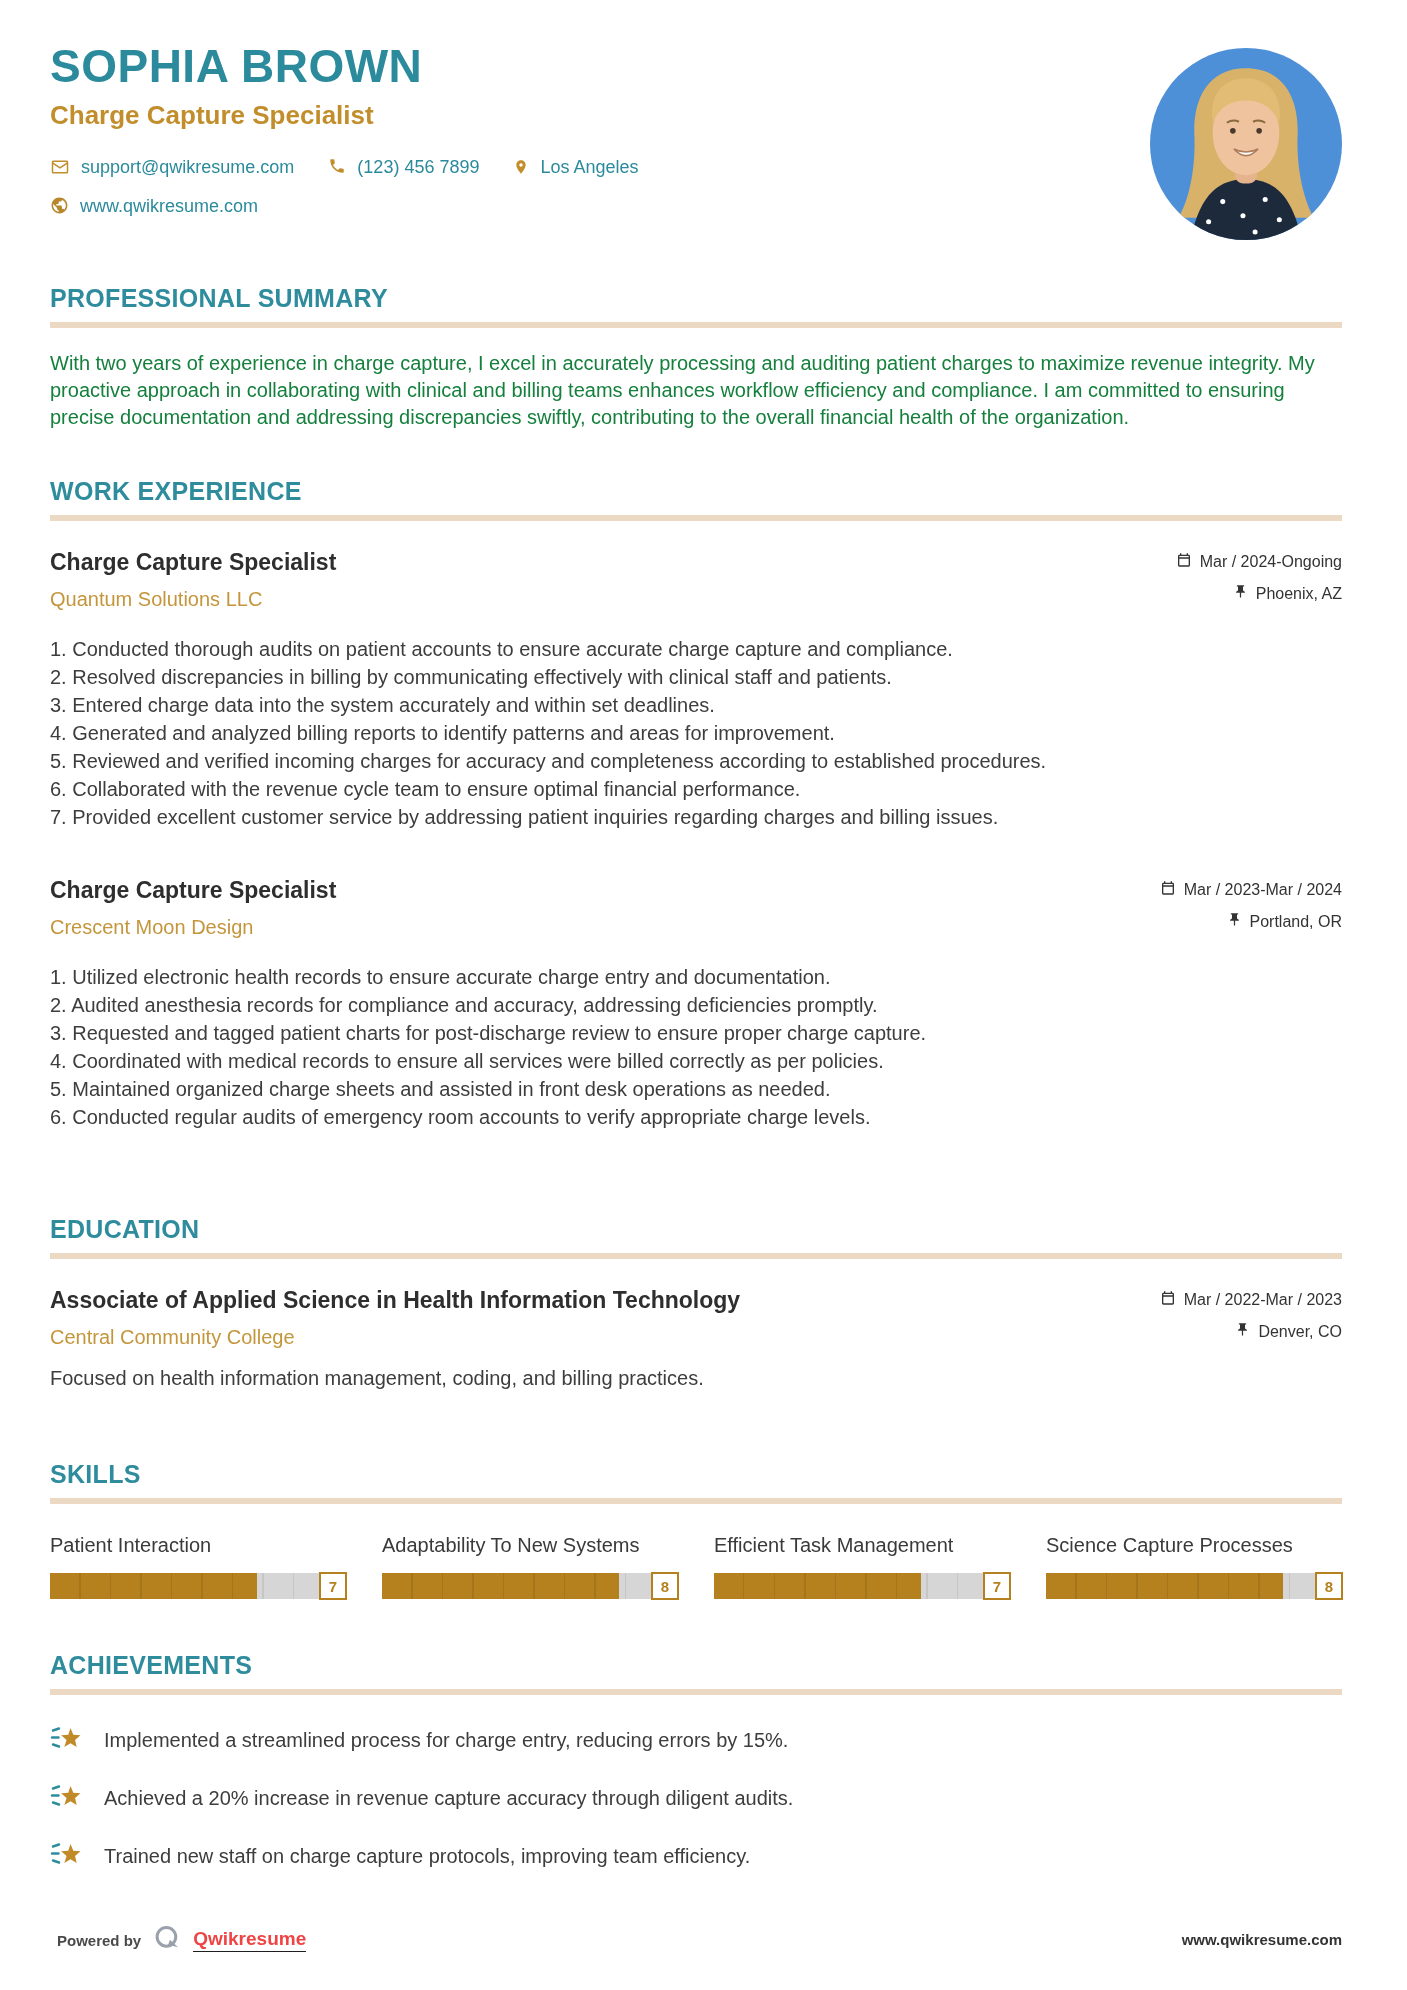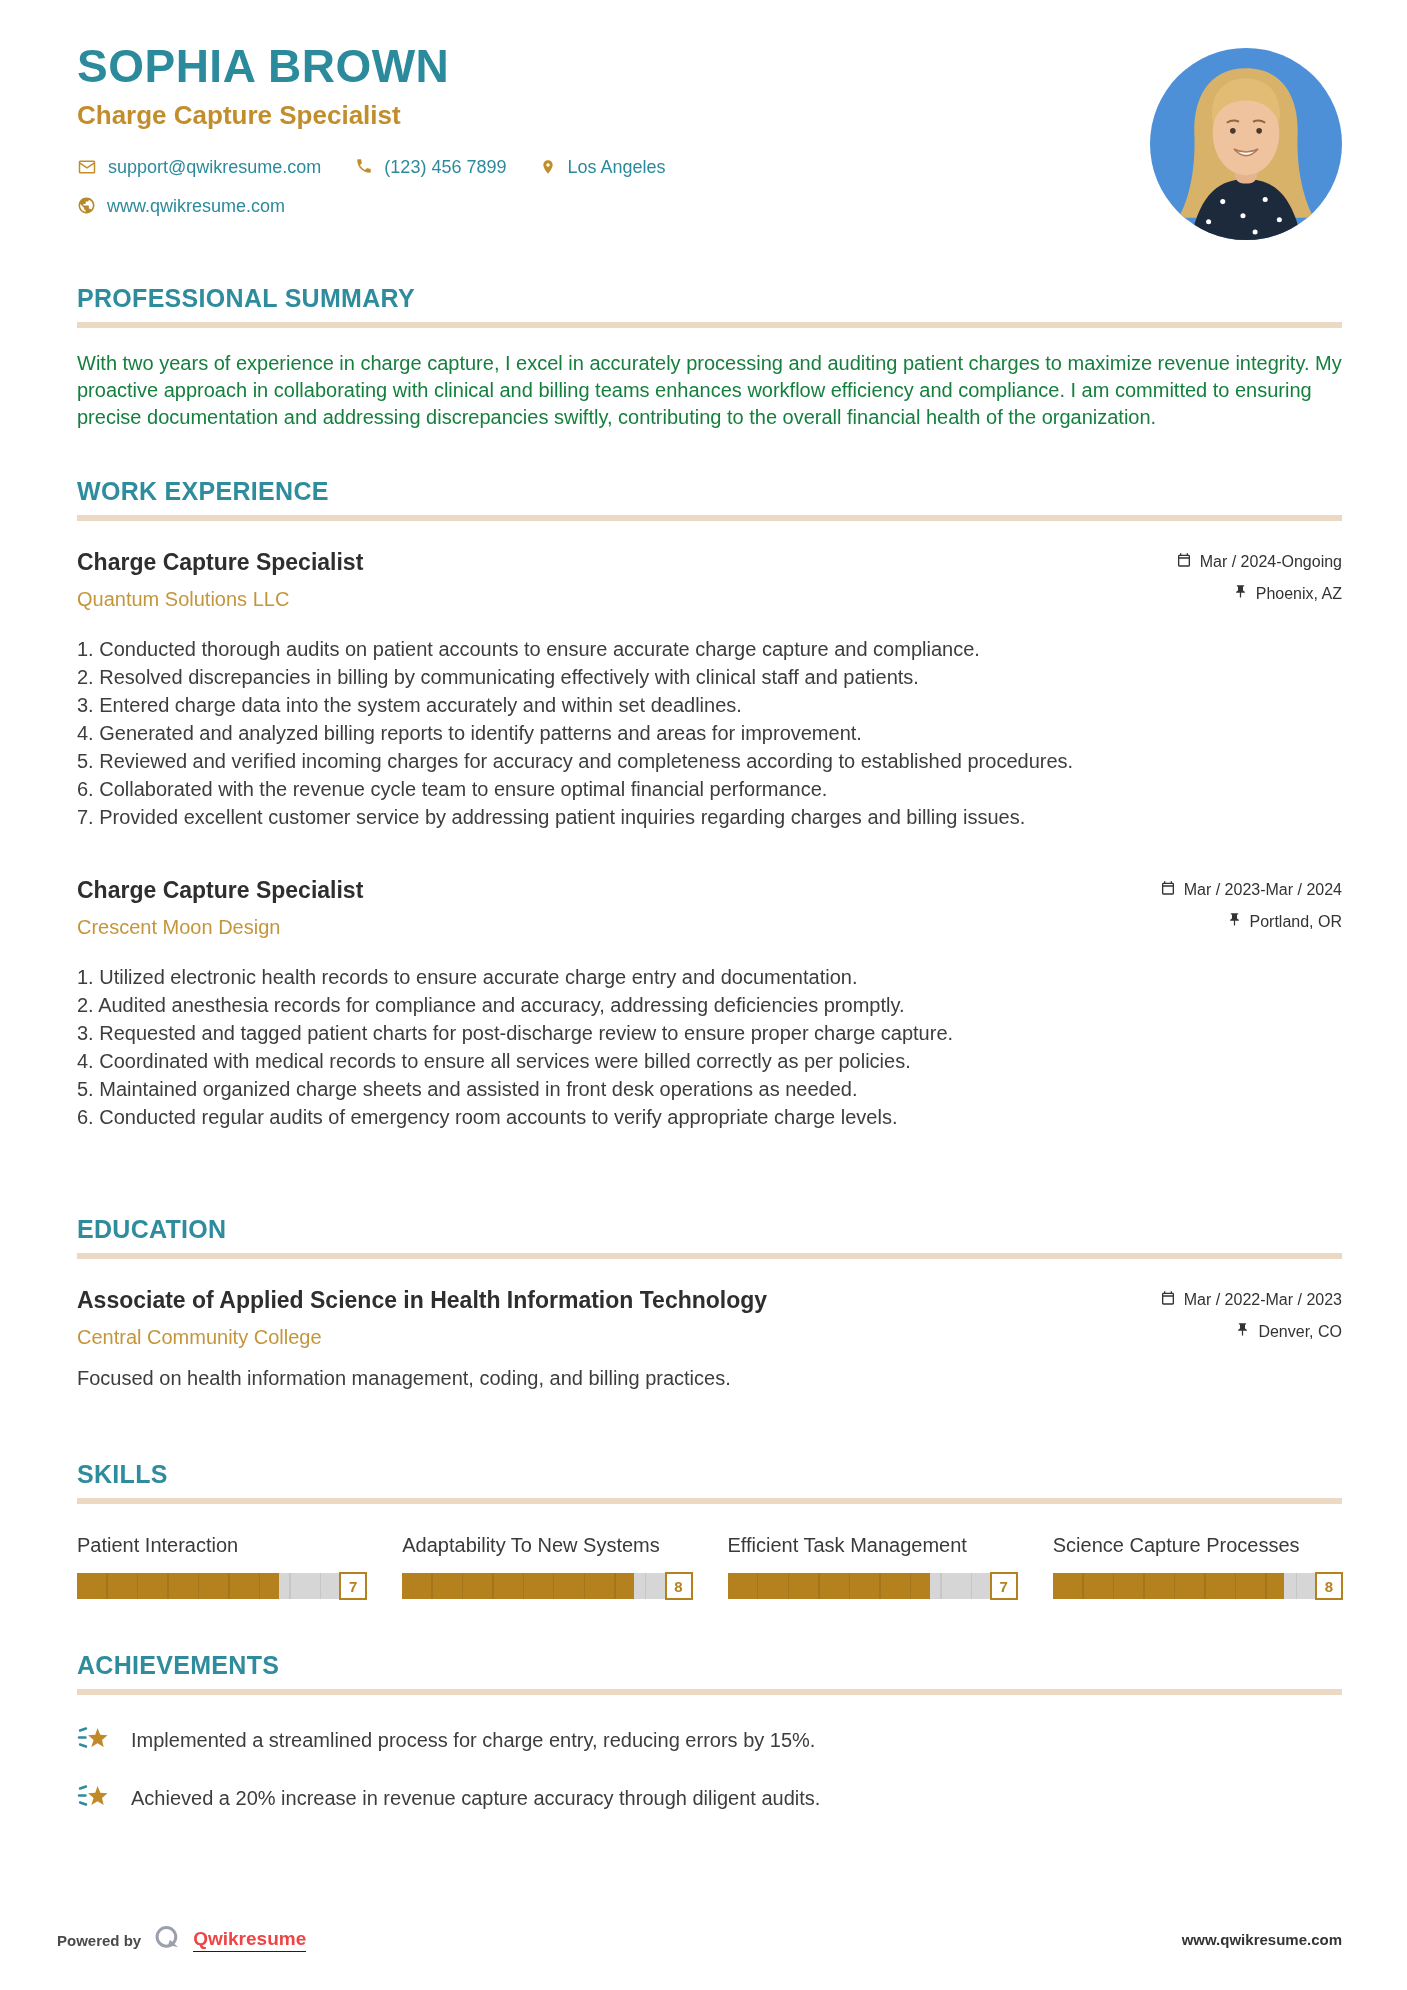--- a/index.html
+++ b/index.html
@@ -3,21 +3,21 @@
 <meta charset="utf-8">
 <style>
   * { box-sizing: border-box; margin: 0; padding: 0; }
   html, body { background: #ffffff; }
   body {
     width: 1407px; height: 1990px;
     font-family: "Liberation Sans", sans-serif;
     color: #3d3d3d;
     position: relative;
   }
-  .page { width: 1399px; height: 1990px; padding: 42px 57px 0 77px; position: relative; background:#fff; }
+  .page { width: 1399px; height: 1990px; padding: 42px 57px 0 50px; position: relative; background:#fff; }
 
   
   .header { display: flex; justify-content: space-between; align-items: flex-start; }
   .name { color: #2b8a9b; font-size: 46px; font-weight: bold; letter-spacing: 0.5px; line-height: 1.05; }
   .job-subtitle { color: #c28e2c; font-size: 26px; font-weight: 600; margin-top: 10px; }
   .contact-row { display: flex; align-items: center; margin-top: 26px; gap: 34px; }
   .contact-row.second { margin-top: 18px; }
   .contact-item { display: flex; align-items: flex-start; gap: 11px; }
   .contact-item svg { display:block; }
   .contact-text { color: #2b8a9b; font-size: 18px; text-decoration: none; }
@@ -322,20 +322,33 @@
             <path d="M3 6.5l6-2" stroke="#2e8c9d" stroke-width="2.4" stroke-linecap="round" fill="none"></path>
             <path d="M2 13.5h6.5" stroke="#2e8c9d" stroke-width="2.4" stroke-linecap="round" fill="none"></path>
             <path d="M3 20.5l6 2" stroke="#2e8c9d" stroke-width="2.4" stroke-linecap="round" fill="none"></path>
             <g transform="translate(8.5,2) scale(1.0)">
               <path fill="#c08a28" d="M12 17.27L18.18 21l-1.64-7.03L22 9.24l-7.19-.61L12 2 9.81 8.63 2.62 9.24l5.46 4.73L5.82 21z"></path>
             </g>
           </svg>
         </span>
         <span class="achv-text">Achieved a 20% increase in revenue capture accuracy through diligent audits.</span>
       </div>
+      <div class="achv-row">
+        <span>
+          <svg width="34" height="30" viewBox="0 0 34 28">
+            <path d="M3 6.5l6-2" stroke="#2e8c9d" stroke-width="2.4" stroke-linecap="round" fill="none"></path>
+            <path d="M2 13.5h6.5" stroke="#2e8c9d" stroke-width="2.4" stroke-linecap="round" fill="none"></path>
+            <path d="M3 20.5l6 2" stroke="#2e8c9d" stroke-width="2.4" stroke-linecap="round" fill="none"></path>
+            <g transform="translate(8.5,2) scale(1.0)">
+              <path fill="#c08a28" d="M12 17.27L18.18 21l-1.64-7.03L22 9.24l-7.19-.61L12 2 9.81 8.63 2.62 9.24l5.46 4.73L5.82 21z"></path>
+            </g>
+          </svg>
+        </span>
+        <span class="achv-text">Trained new staff on charge capture protocols, improving team efficiency.</span>
+      </div>
     </div>
   </section>
 
   <footer class="footer">
     <div class="footer-left">
       <span class="powered-by">Powered by</span>
       <span>
         <svg width="28" height="28" viewBox="0 0 24 24">
             <circle cx="11.5" cy="11" r="8" fill="none" stroke="#9ba1ac" stroke-width="2.6"></circle>
             <path d="M14.5 13.5 L21.5 20 L13 17.8 Z" fill="#9ba1ac"></path>

